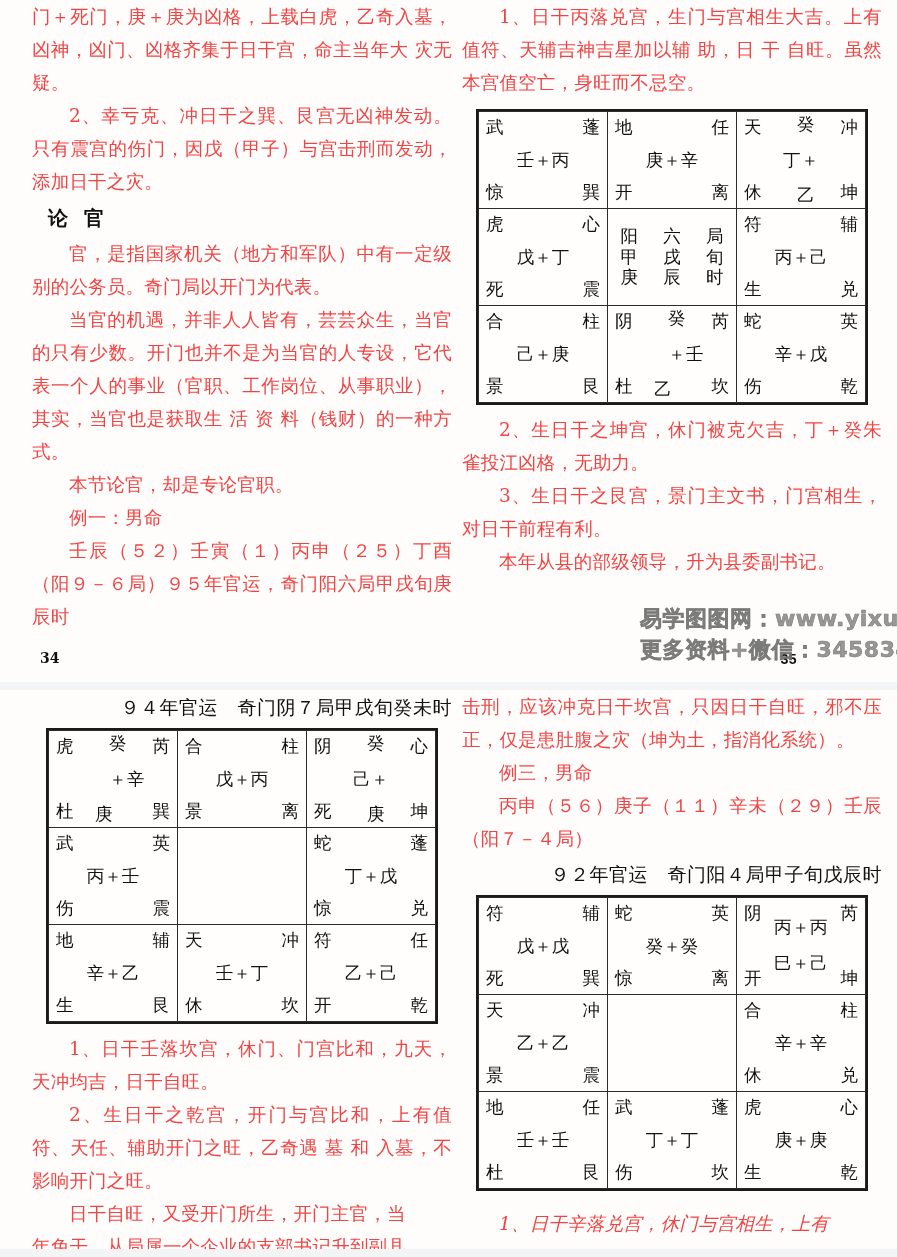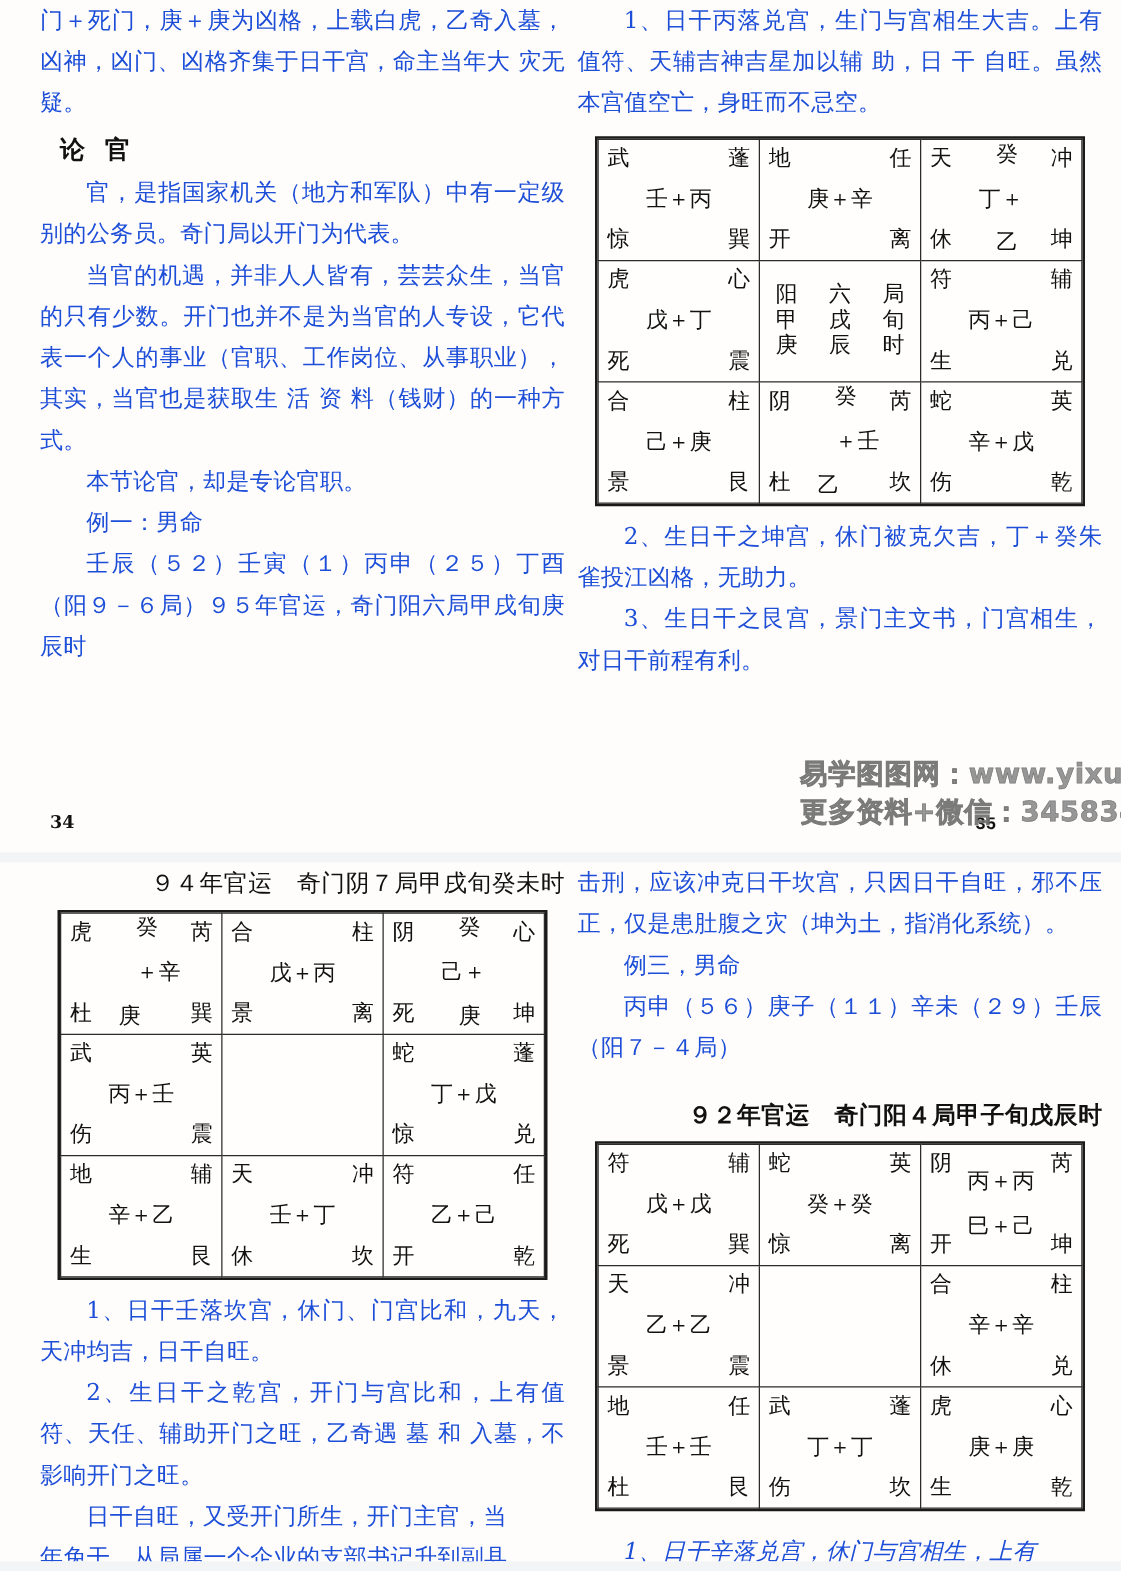--- a/index.html
+++ b/index.html
@@ -45,21 +45,21 @@
   .col-left { left: 32px; }
   .col-right { left: 462px; }
 
   p.para {
     margin: 0 0 0 0;
     font-size: 18.5px;
     line-height: 33px;
     letter-spacing: 0.2px;
     text-align: justify;
     text-justify: inter-character;
-    color: #1d4ed8;
+    color: #ef4444;
   }
   p.para.indent { text-indent: 37px; }
 
   h2.section-title {
     margin: 4px 0 2px 0;
     font-size: 20px;
     line-height: 33px;
     font-weight: bold;
     letter-spacing: 16px;
     text-indent: 16px;
@@ -177,20 +177,21 @@
   }
 </style>
 </head>
 <body>
 
 <div class="page" id="page-top">
   <div class="cols">
 
     <div class="col col-left">
       <p class="para">门＋死门，庚＋庚为凶格，上载白虎，乙奇入墓，凶神，凶门、凶格齐集于日干宫，命主当年大 灾无疑。</p>
+      <p class="para indent">2、幸亏克、冲日干之巽、艮宫无凶神发动。只有震宫的伤门，因戊（甲子）与宫击刑而发动，添加日干之灾。</p>
       <h2 class="section-title">论官</h2>
       <p class="para indent">官，是指国家机关（地方和军队）中有一定级别的公务员。奇门局以开门为代表。</p>
       <p class="para indent">当官的机遇，并非人人皆有，芸芸众生，当官的只有少数。开门也并不是为当官的人专设，它代表一个人的事业（官职、工作岗位、从事职业），其实，当官也是获取生 活 资 料（钱财）的一种方式。</p>
       <p class="para indent">本节论官，却是专论官职。</p>
       <p class="para indent">例一：男命</p>
       <p class="para indent">壬辰（５２）壬寅（１）丙申（２５）丁酉（阳９－６局）９５年官运，奇门阳六局甲戌旬庚辰时</p>
     </div>
 
     <div class="col col-right">
       <p class="para indent">1、日干丙落兑宫，生门与宫相生大吉。上有值符、天辅吉神吉星加以辅 助，日 干 自旺。虽然本宫值空亡，身旺而不忌空。</p>
@@ -299,20 +300,21 @@
             </div>
                 </td>
           </tr>
         </tbody>
           </table>
       </div>
 
       <div style="margin-top:8px;">
         <p class="para indent">2、生日干之坤宫，休门被克欠吉，丁＋癸朱雀投江凶格，无助力。</p>
         <p class="para indent">3、生日干之艮宫，景门主文书，门宫相生，对日干前程有利。</p>
+        <p class="para indent">本年从县的部级领导，升为县委副书记。</p>
       </div>
     </div>
   </div>
 
   <span class="page-num" id="page-num-left">34</span>
   <span class="page-num" id="page-num-right">35</span>
 
   <span class="watermark" id="wm-line1">易学图图网：www.yixue88.cn</span>
   <span class="watermark" id="wm-line2">更多资料+微信：3458344044</span>
 </div>
@@ -426,21 +428,21 @@
         <p class="para indent">2、生日干之乾宫，开门与宫比和，上有值符、天任、辅助开门之旺，乙奇遇 墓 和 入墓，不影响开门之旺。</p>
         <p class="para indent">日干自旺，又受开门所生，开门主官，当</p>
         <p class="para">年免干，从局属一个企业的支部书记升到副县</p>
       </div>
     </div>
 
     <div class="col col-right">
       <p class="para">击刑，应该冲克日干坎宫，只因日干自旺，邪不压正，仅是患肚腹之灾（坤为土，指消化系统）。</p>
       <p class="para indent">例三，男命</p>
       <p class="para indent">丙申（５６）庚子（１１）辛未（２９）壬辰（阳７－４局）</p>
-      <div class="grid-title" style="margin-top:20px;font-weight:bold;">９２年官运　奇门阳４局甲子旬戊辰时</div>
+      <div class="grid-title" style="margin-top:2px;">９２年官运　奇门阳４局甲子旬戊辰时</div>
 
       <div class="qimen">
         <table>
           <tbody>
               <tr>
             <td>
                   <div class="cell-inner">
               <span class="c-tl">符</span>
               <span class="c-tr">辅</span>
               <span class="c-mid">戊＋戊</span>

